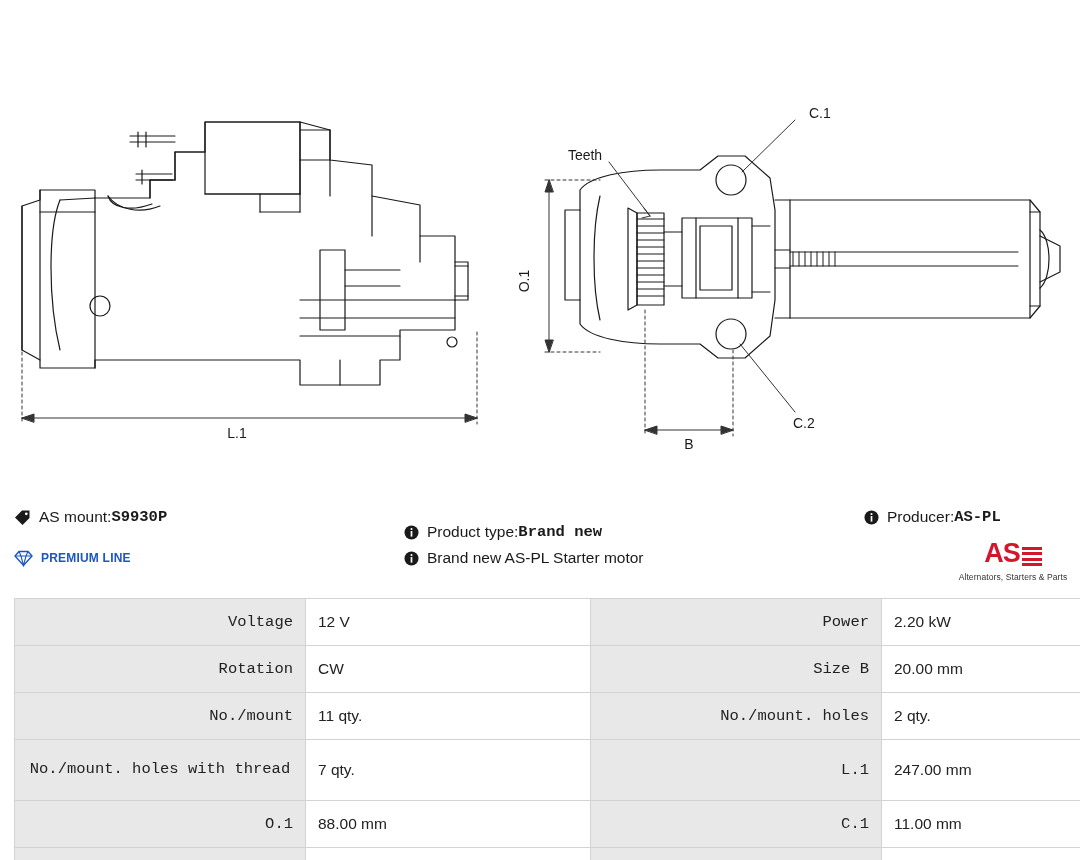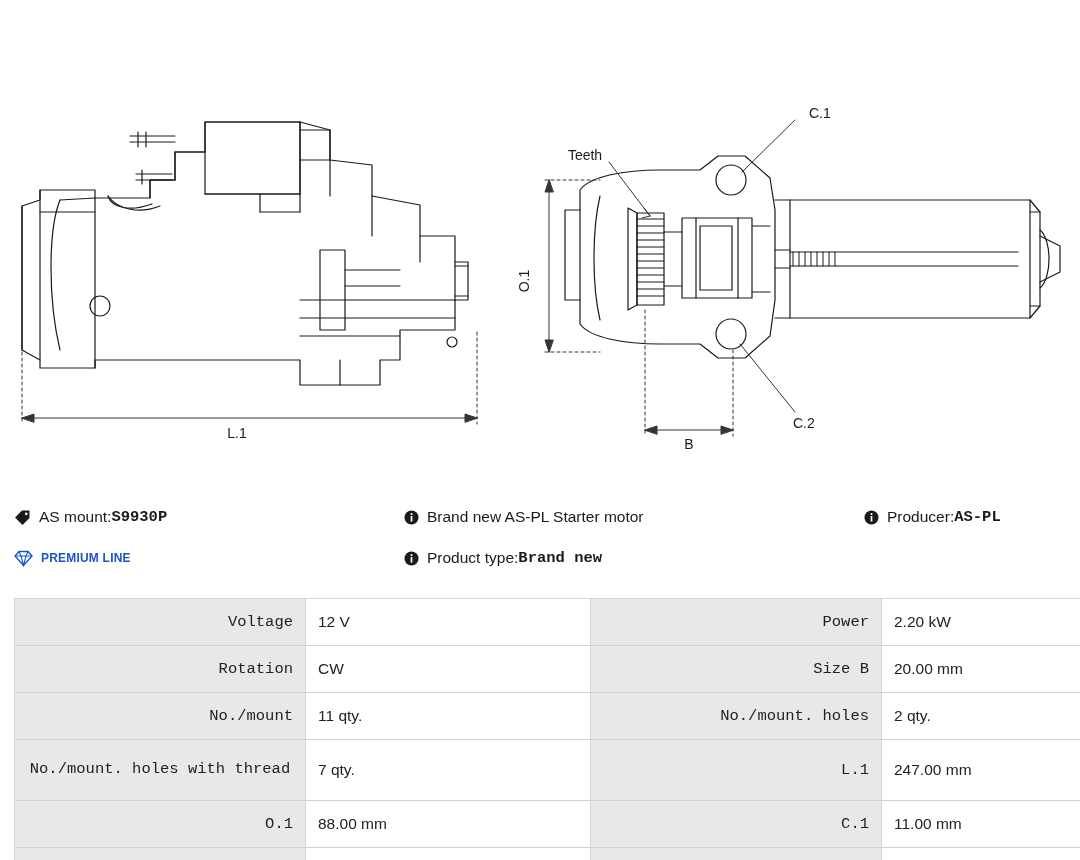--- a/index.html
+++ b/index.html
@@ -317,57 +317,61 @@
           <svg width="19" height="17" viewBox="0 0 19 17">
               <path d="M5 1.5 H14 L18 6 L9.5 15.5 L1 6 Z" fill="none" stroke="#1a56c4" stroke-width="1.4"></path>
               <path d="M1 6 H18 M5 1.5 L7 6 L9.5 15.5 L12 6 L14 1.5" fill="none" stroke="#1a56c4" stroke-width="1.1"></path>
             </svg>
         </span>
         <span>PREMIUM LINE</span>
       </div>
     </div>
 
     <div class="info-col" style="left:404px; top:10px;">
-      <div class="info-line">
-        <span class="ico">
-          <svg width="15" height="15" viewBox="0 0 16 16">
-              <circle cx="8" cy="8" r="7.5" fill="#1a1a1a"></circle>
-              <rect x="7.1" y="6.4" width="1.8" height="6" fill="#fff"></rect>
-              <rect x="7.1" y="3.3" width="1.8" height="2" fill="#fff"></rect>
-            </svg>
-        </span>
-        <span>Brand new AS-PL Starter motor</span>
-      </div>
       <div class="info-line" style="margin-top:15px;">
         <span class="ico">
           <svg width="15" height="15" viewBox="0 0 16 16">
               <circle cx="8" cy="8" r="7.5" fill="#1a1a1a"></circle>
               <rect x="7.1" y="6.4" width="1.8" height="6" fill="#fff"></rect>
               <rect x="7.1" y="3.3" width="1.8" height="2" fill="#fff"></rect>
             </svg>
         </span>
         <span>Product type:</span>
         <span class="val">Brand new</span>
+      </div>
+      <div class="info-line">
+        <span class="ico">
+          <svg width="15" height="15" viewBox="0 0 16 16">
+              <circle cx="8" cy="8" r="7.5" fill="#1a1a1a"></circle>
+              <rect x="7.1" y="6.4" width="1.8" height="6" fill="#fff"></rect>
+              <rect x="7.1" y="3.3" width="1.8" height="2" fill="#fff"></rect>
+            </svg>
+        </span>
+        <span>Brand new AS-PL Starter motor</span>
       </div>
     </div>
 
     <div class="info-col" style="left:864px; top:10px;">
       <div class="info-line">
         <span class="ico">
           <svg width="15" height="15" viewBox="0 0 16 16">
               <circle cx="8" cy="8" r="7.5" fill="#1a1a1a"></circle>
               <rect x="7.1" y="6.4" width="1.8" height="6" fill="#fff"></rect>
               <rect x="7.1" y="3.3" width="1.8" height="2" fill="#fff"></rect>
             </svg>
         </span>
         <span>Producer:</span>
         <span class="val">AS-PL</span>
       </div>
     </div>
 
+    <div class="logo">
+      <span class="logo-mark">AS</span><span class="logo-bars"><i></i><i></i><i></i><i></i></span>
+      <div class="logo-sub">Alternators, Starters &amp; Parts</div>
+    </div>
   </div>
 
   <table class="spec">
     <tbody>
       <tr>
         <td class="k">Voltage</td>
         <td class="v">12 V</td>
         <td class="k">Power</td>
         <td class="v">2.20 kW</td>
       </tr>

